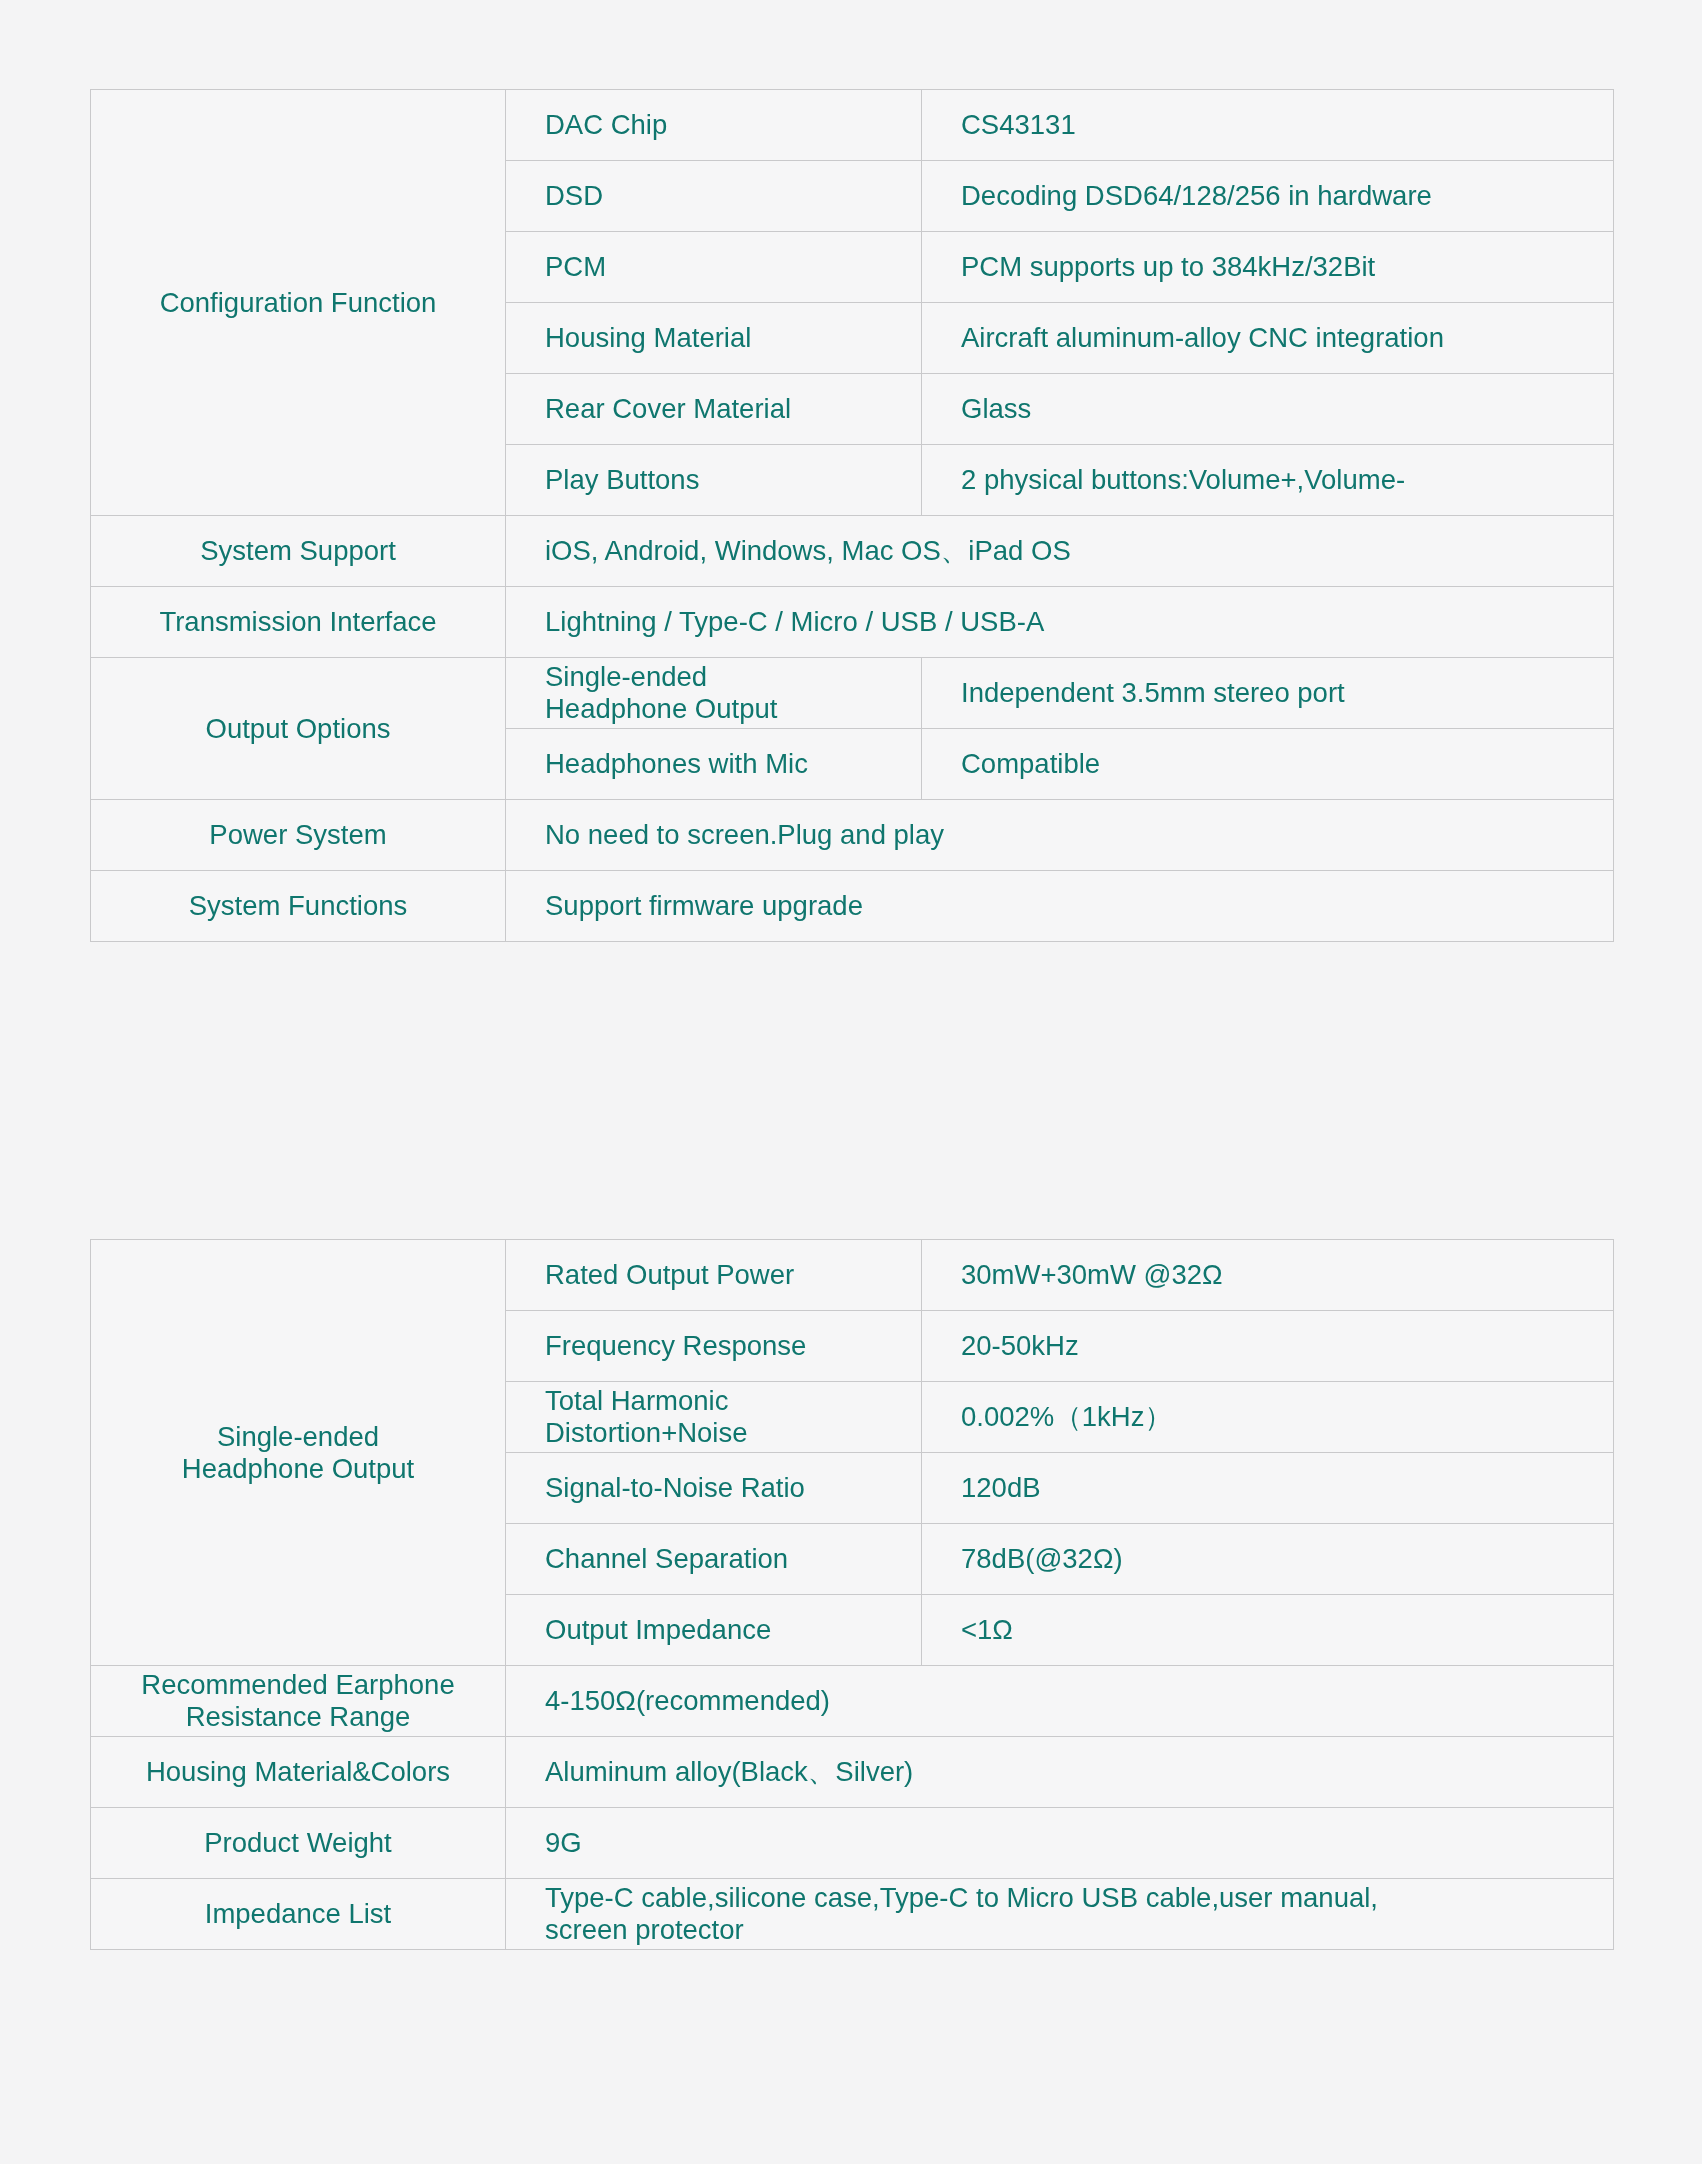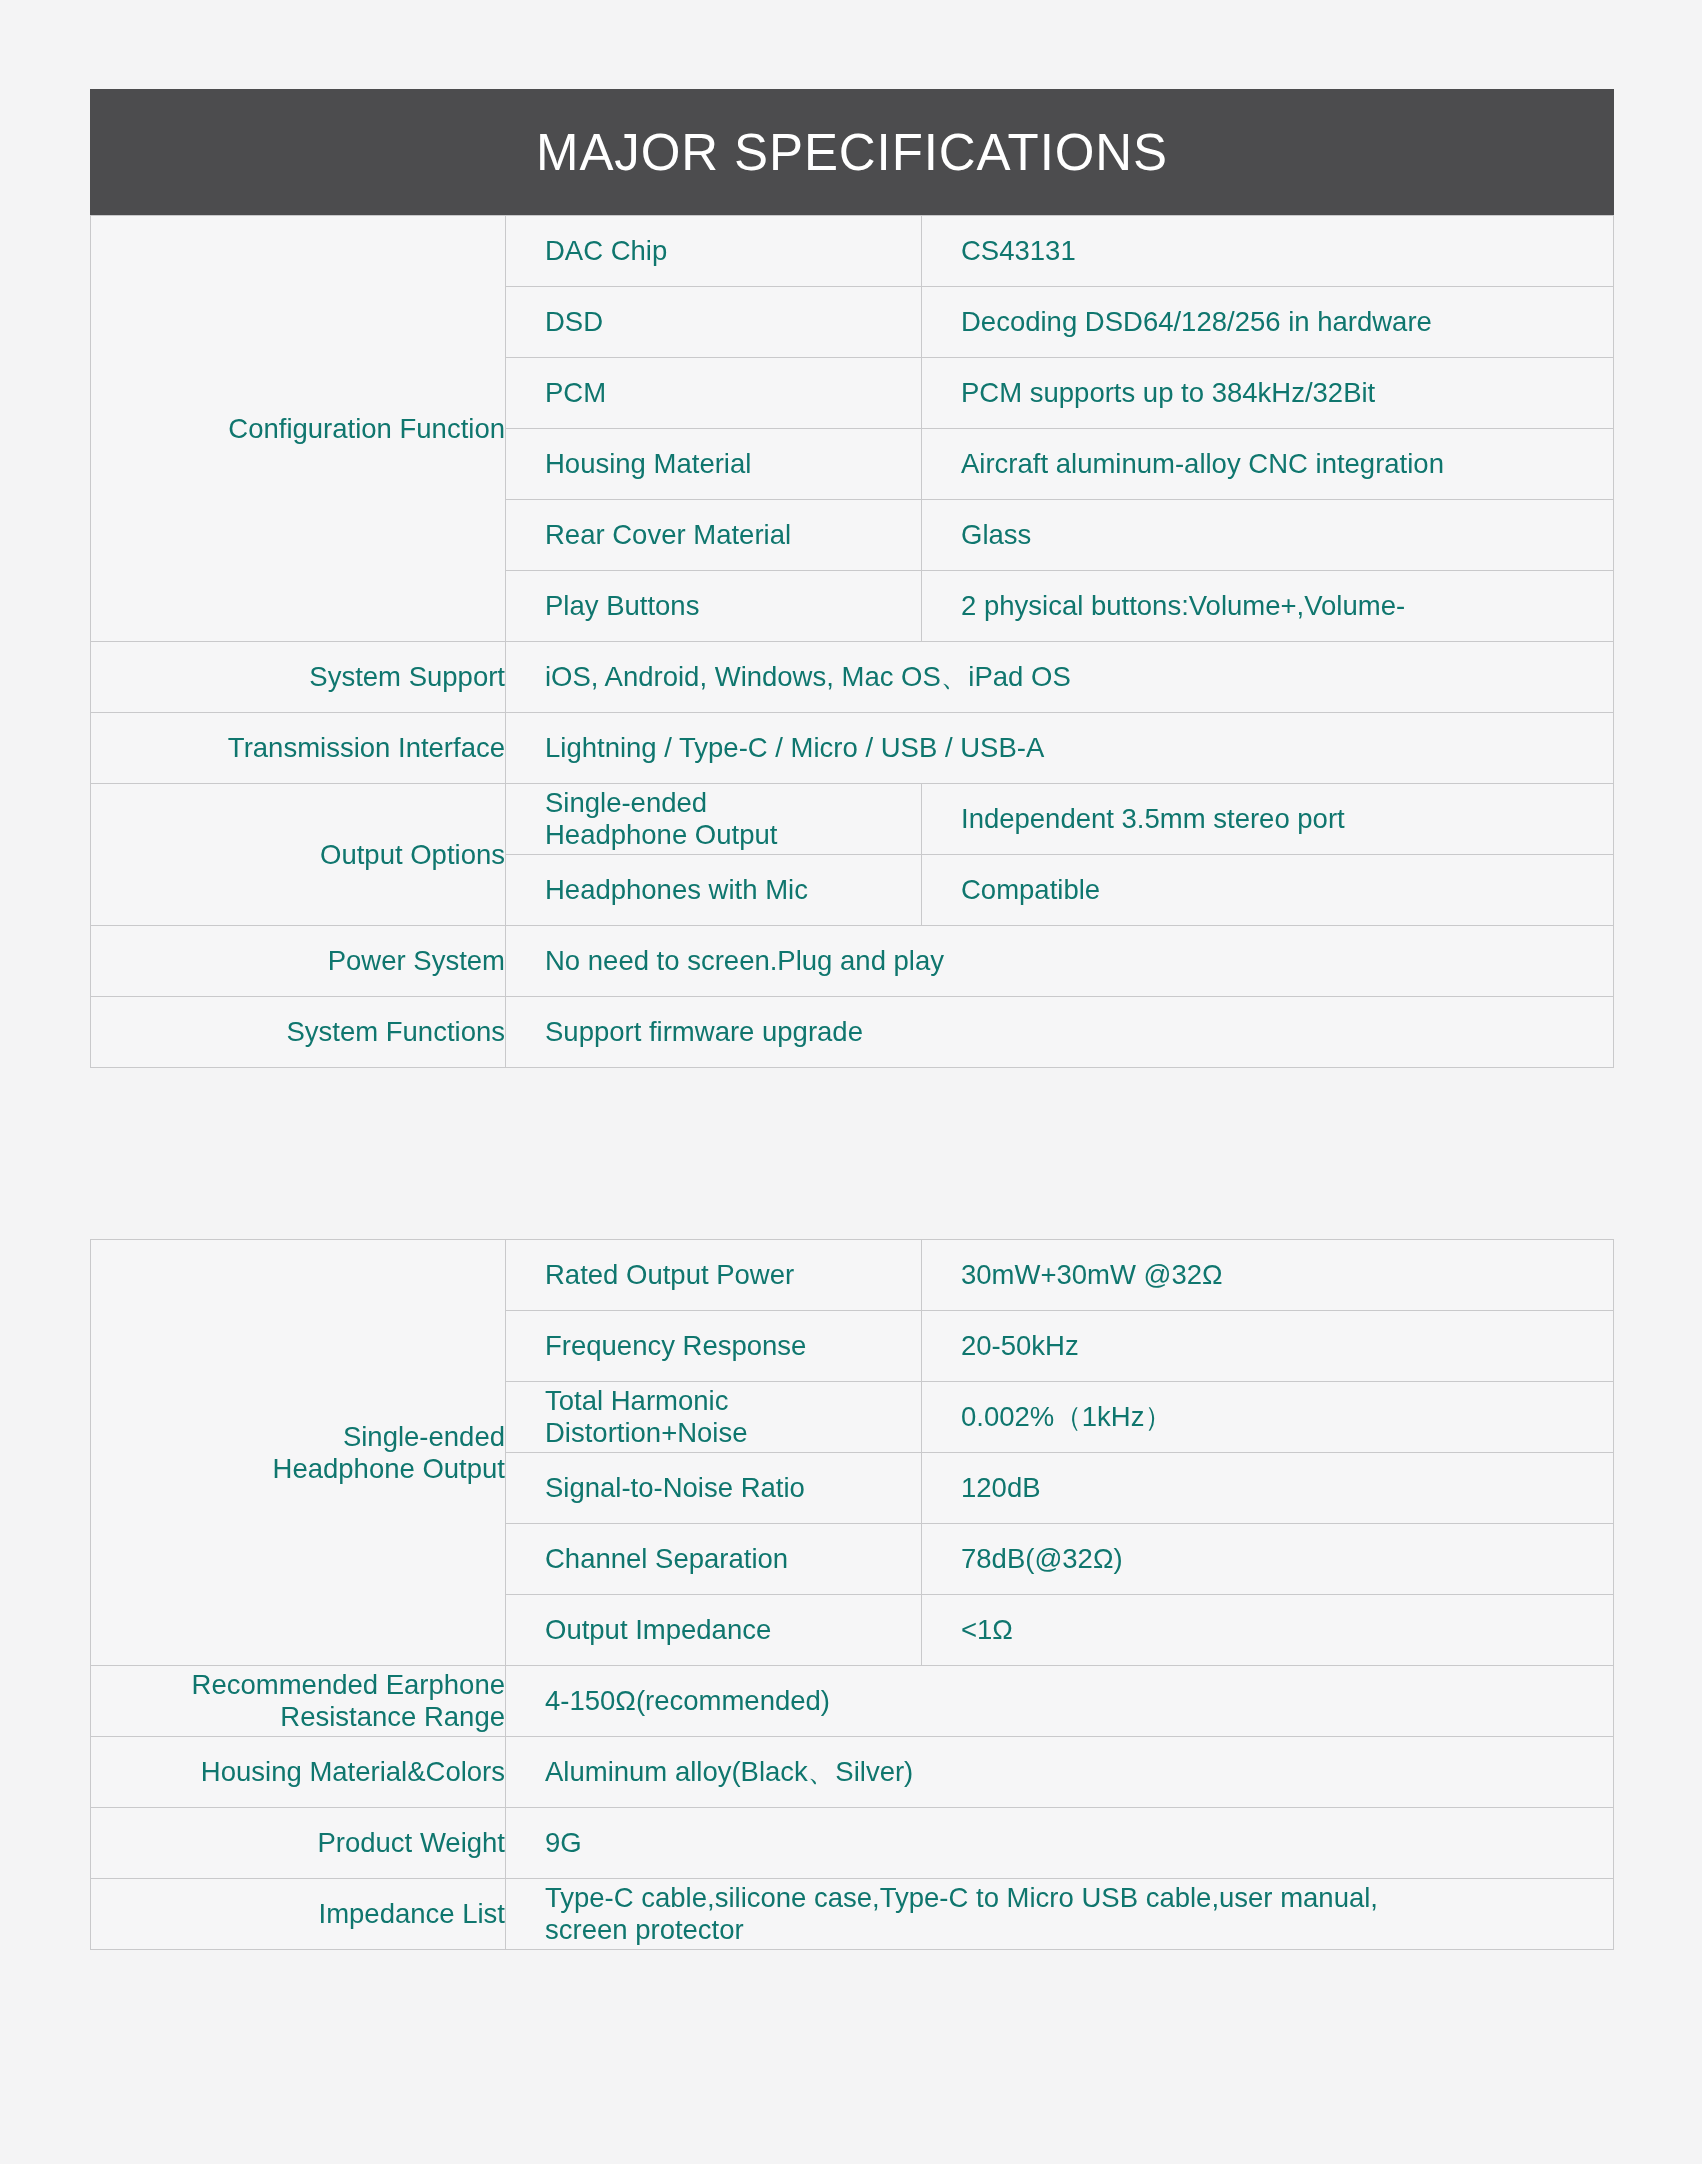--- a/index.html
+++ b/index.html
@@ -51,34 +51,31 @@
     vertical-align: middle;
     white-space: pre-line;
     height: 70px;
     padding: 0;
     overflow: hidden;
   }
   .spec-table tr.gb > td {
     border-top: 1.8px solid #b2b2b4;
   }
   td.group {
-    text-align: right;
+    text-align: center;
   }
   td.label, td.value {
     text-align: left;
     padding-left: 39px;
   }
 </style>
 </head>
 <body>
 
 <section class="spec-block" id="major-block">
-  <div class="spec-header">
-    <span class="spec-title">MAJOR SPECIFICATIONS</span>
-  </div>
   <table class="spec-table">
     <colgroup>
         <col style="width:415px">
         <col style="width:416px">
         <col>
       </colgroup>
     <tbody>
         <tr>
       <td class="group" rowspan="6">Configuration Function</td>
       <td class="label">DAC Chip</td>

